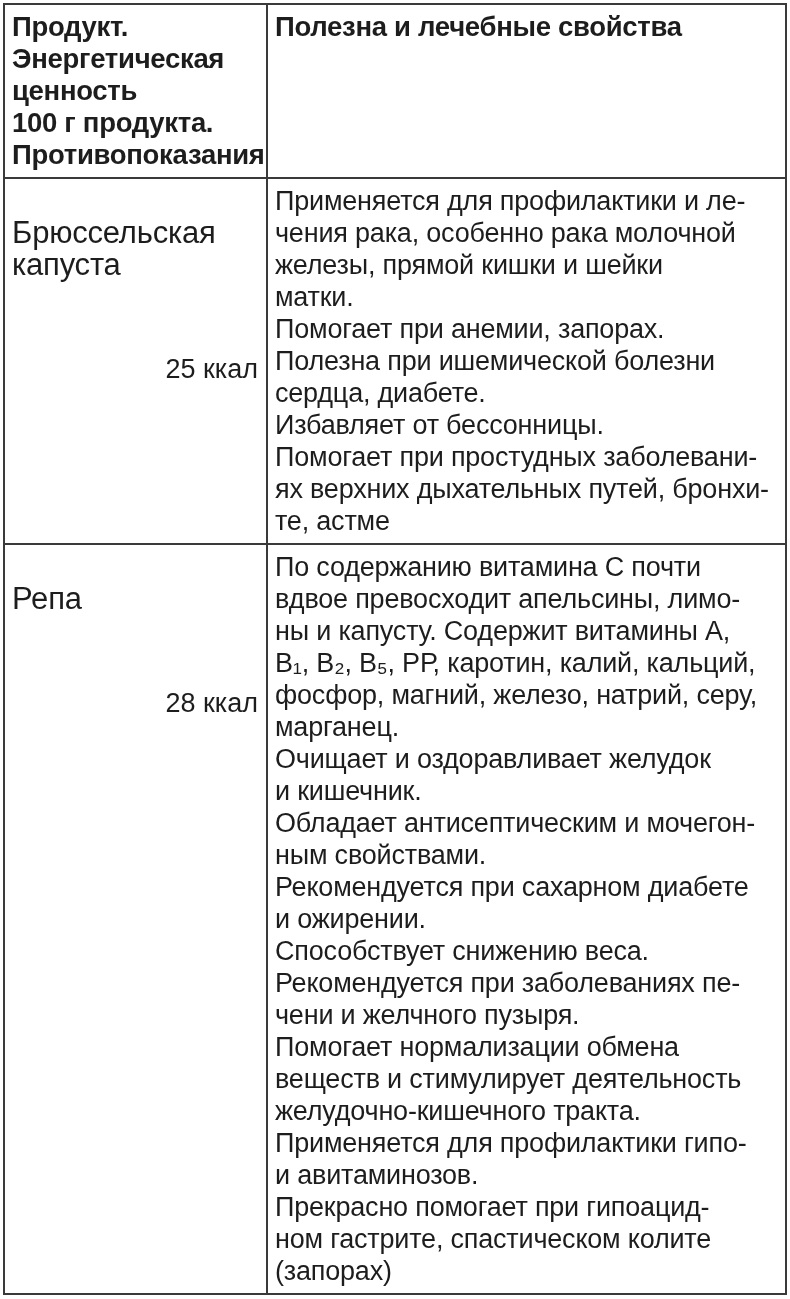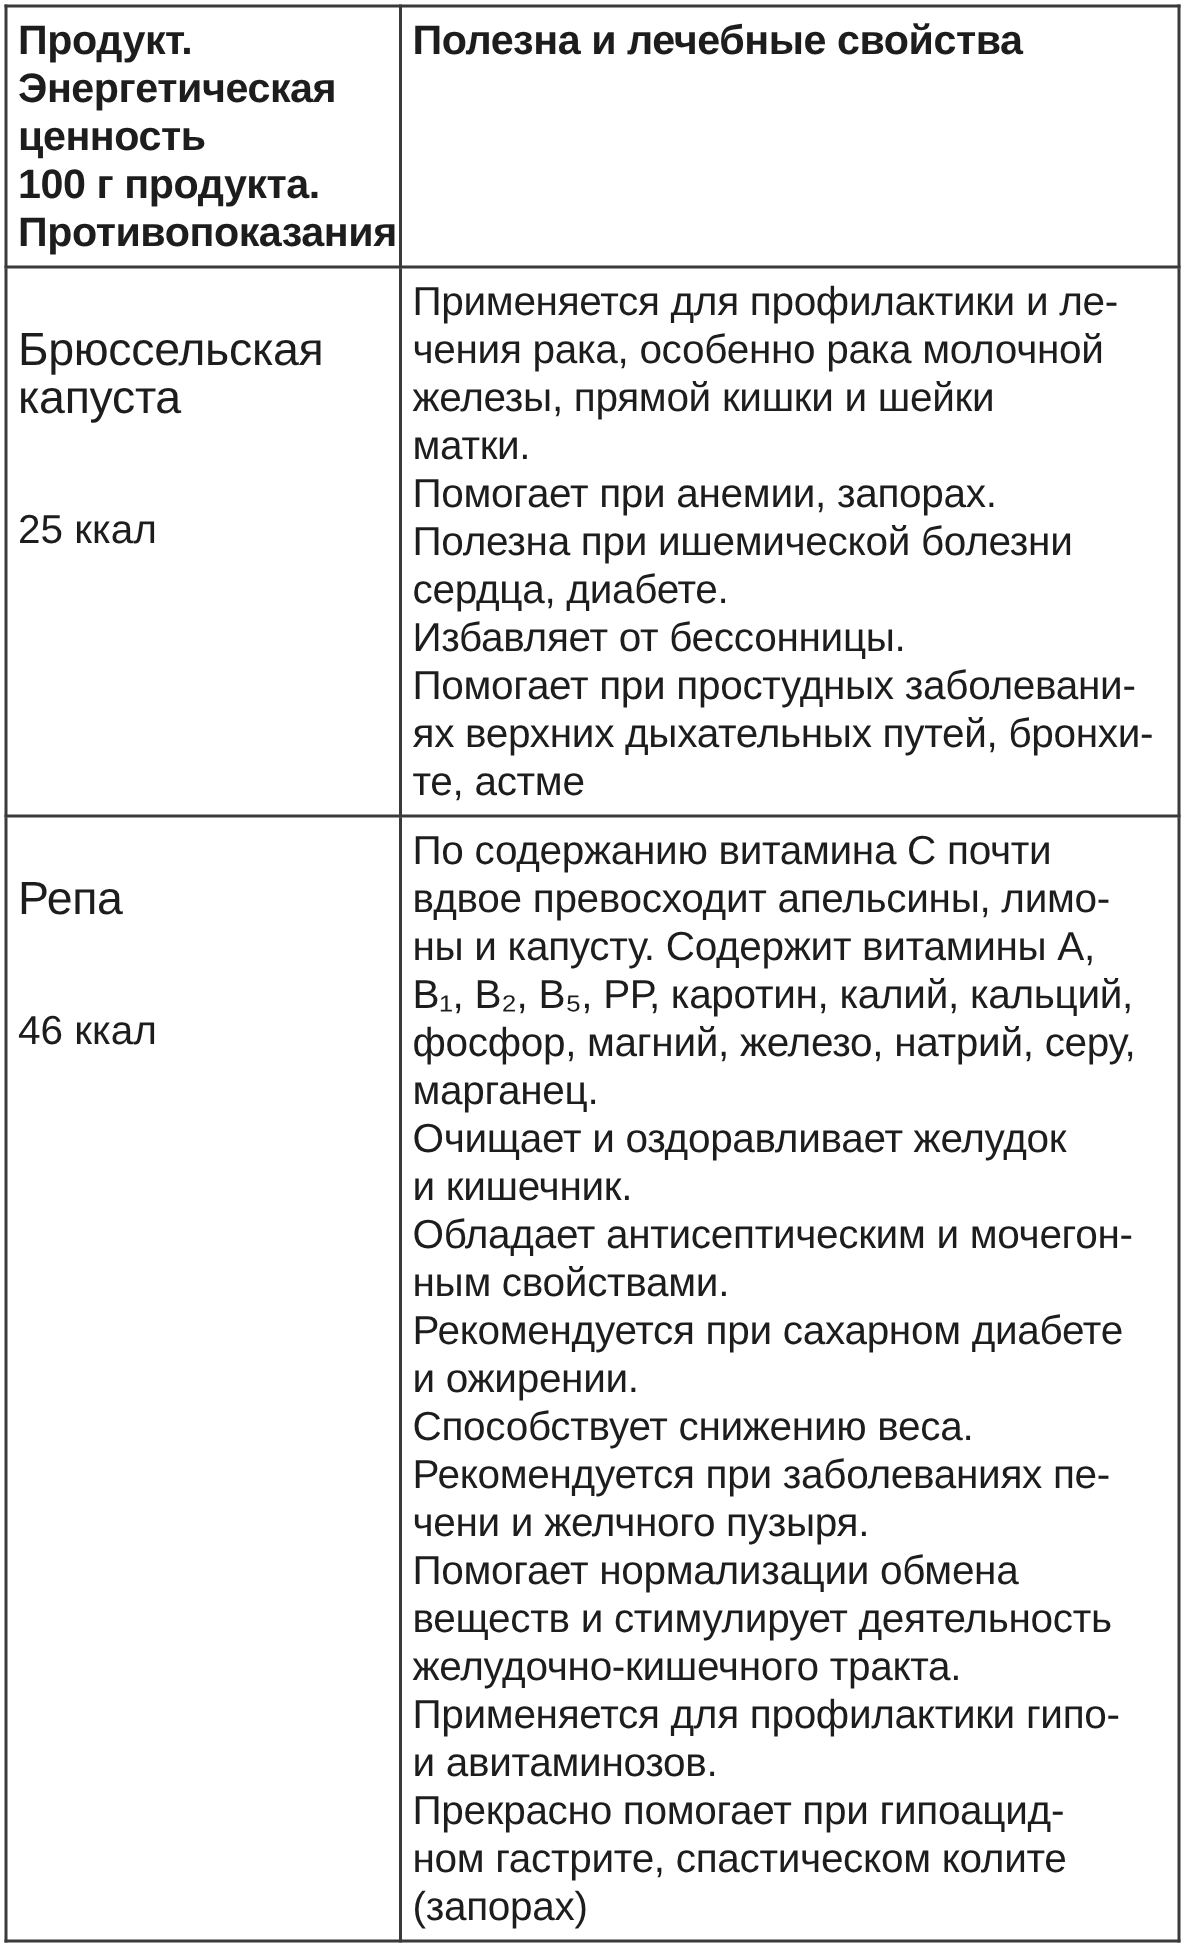--- a/index.html
+++ b/index.html
@@ -45,22 +45,23 @@
   }
   tr.header-row { height: 172px; }
   tr.row-brussels { height: 361px; }
   .product-name {
     font-weight: normal;
     font-size: 31px;
     letter-spacing: -0.2px;
     white-space: pre-line;
   }
   .product-energy {
-    margin-top: 24px;
+    margin-top: 40px;
     white-space: pre-line;
+    text-align: right;
   }
   .cell-props {
     letter-spacing: -0.2px;
   }
 </style>
 </head>
 <body>
 
 <div class="page">
   <table class="props-table">
@@ -91,21 +92,21 @@
 Полезна при ишемической болезни
 сердца, диабете.
 Избавляет от бессонницы.
 Помогает при простудных заболевани-
 ях верхних дыхательных путей, бронхи-
 те, астме</td>
       </tr>
       <tr class="row-turnip">
         <td>
           <div class="product-name">Репа</div>
-          <div class="product-energy">46 ккал</div>
+          <div class="product-energy">28 ккал</div>
         </td>
         <td class="cell-props">По содержанию витамина С почти
 вдвое превосходит апельсины, лимо-
 ны и капусту. Содержит витамины А,
 В₁, В₂, В₅, РР, каротин, калий, кальций,
 фосфор, магний, железо, натрий, серу,
 марганец.
 Очищает и оздоравливает желудок
 и кишечник.
 Обладает антисептическим и мочегон-

